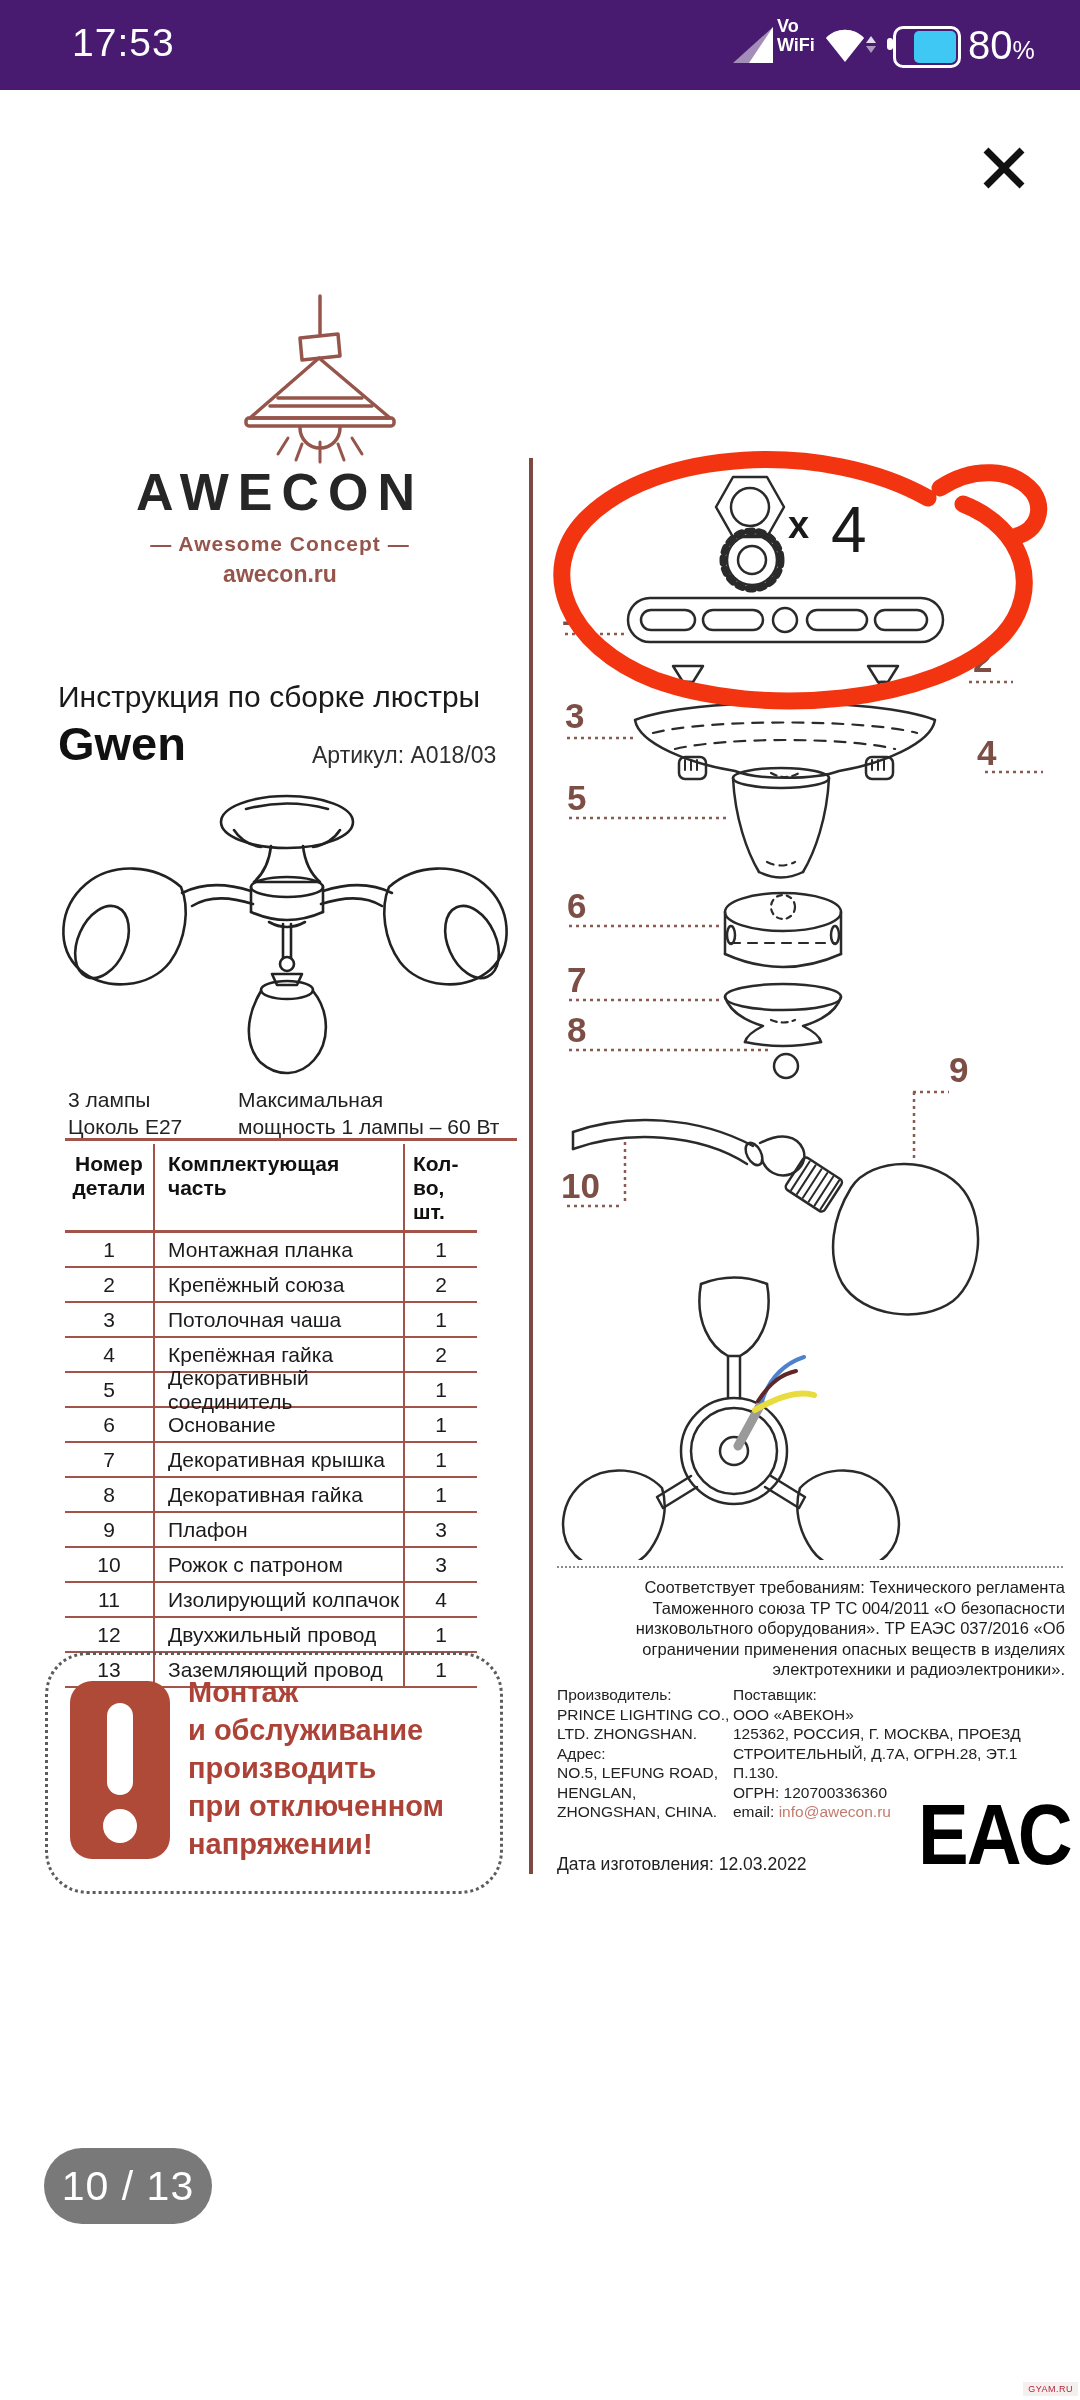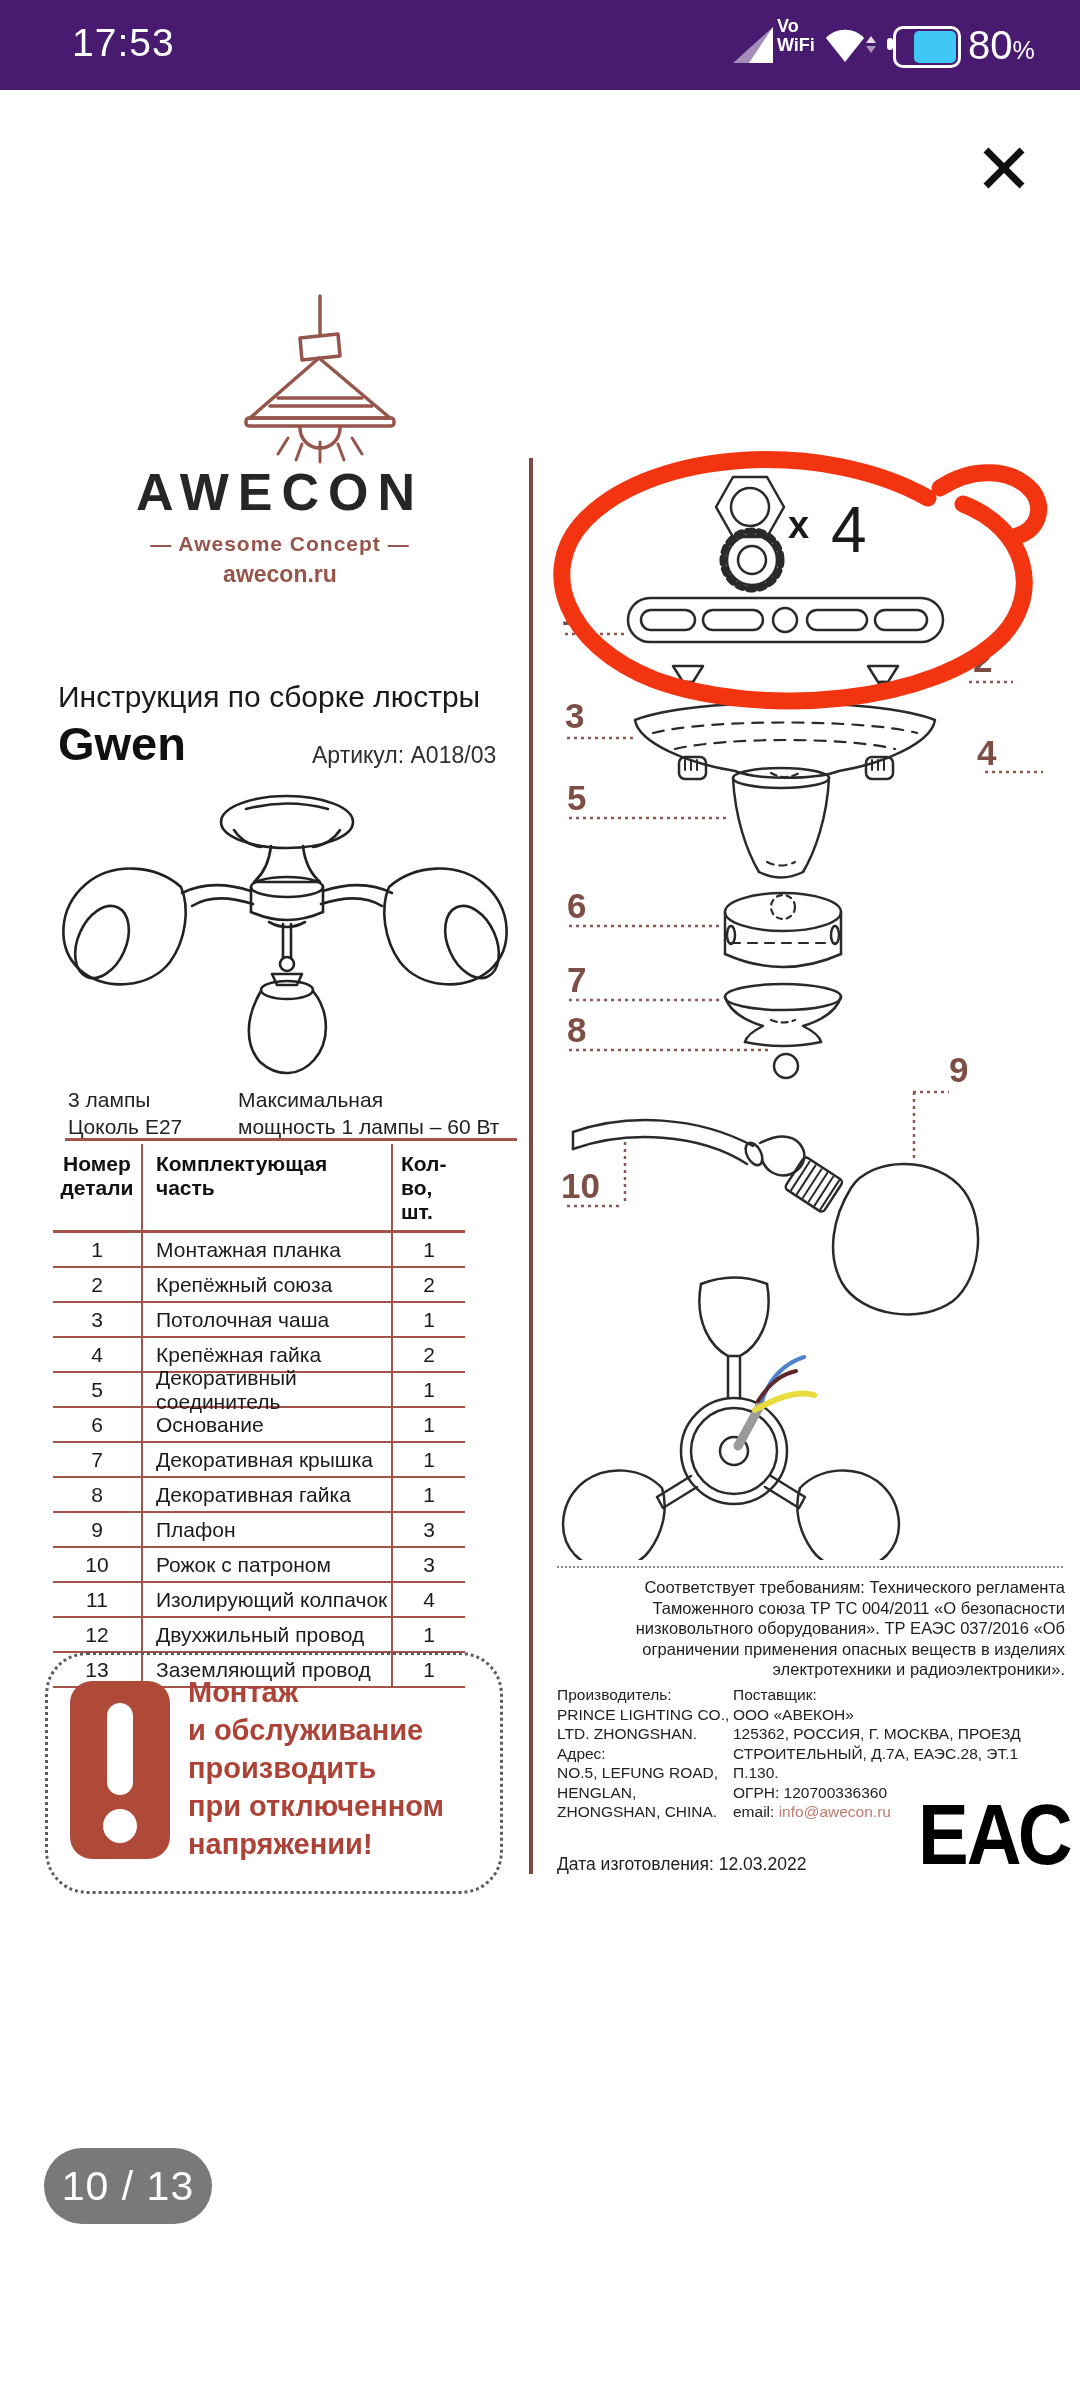--- a/index.html
+++ b/index.html
@@ -27,21 +27,21 @@
   
   .sheet{position:absolute;left:40px;top:280px;width:1030px;height:1640px;background:#fff;color:#1d1d1d;}
   .brandname{position:absolute;left:0;top:182px;width:480px;text-align:center;font-size:52px;font-weight:800;letter-spacing:9px;color:#262626;}
   .tagline{position:absolute;left:0;top:252px;width:480px;text-align:center;font-size:21px;font-weight:700;color:#96554b;letter-spacing:1px;}
   .site{position:absolute;left:0;top:281px;width:480px;text-align:center;font-size:23px;font-weight:700;color:#96554b;}
   .doctitle{position:absolute;left:18px;top:400px;width:470px;font-size:30px;color:#1a1a1a;}
   .model{position:absolute;left:18px;top:436px;font-size:47px;font-weight:800;color:#111;}
   .article{position:absolute;left:272px;top:462px;font-size:23px;color:#2e2e2e;}
   .spec{font-size:21px;line-height:27px;color:#222;}
   .tline{position:absolute;left:25px;top:858px;width:452px;height:3px;background:#a3544a;}
-  .ptable{position:absolute;left:13px;top:864px;width:412px;display:grid;grid-template-columns:88px 250px 74px;}
+  .ptable{position:absolute;left:25px;top:864px;width:412px;display:grid;grid-template-columns:88px 250px 74px;}
   .ptable .hc{font-weight:700;font-size:21px;line-height:24px;padding:8px 2px 6px 2px;border-bottom:3px solid #a3544a;color:#111;}
   .ptable .c{height:33px;display:flex;align-items:center;font-size:21px;border-bottom:2px solid #a3544a;color:#1b1b1b;}
   .ptable .mid{border-left:2px solid #a3544a;padding-left:13px;}
   .ptable .lst{border-left:2px solid #a3544a;}
   .ctr{justify-content:center;text-align:center;}
   .warnbox{position:absolute;left:5px;top:1372px;width:452px;height:236px;border:3px dotted #5c5c5c;border-radius:42px;}
   .warnicon{position:absolute;left:22px;top:26px;width:100px;height:178px;background:#b04a38;border-radius:22px;}
   .warnbar{position:absolute;left:37px;top:22px;width:26px;height:92px;background:#fff;border-radius:13px;}
   .warndot{position:absolute;left:33px;top:128px;width:34px;height:34px;background:#fff;border-radius:50%;}
   .warntext{position:absolute;left:140px;top:18px;font-size:29px;line-height:38px;font-weight:700;color:#ad4337;}
@@ -350,25 +350,29 @@
       <div>PRINCE LIGHTING CO.,</div>
       <div>LTD. ZHONGSHAN.</div>
       <div>Адрес:</div>
       <div>NO.5, LEFUNG ROAD, HENGLAN,</div>
       <div>ZHONGSHAN, CHINA.</div>
     </div>
     <div class="sup">
       <div>Поставщик:</div>
       <div>ООО «АВЕКОН»</div>
       <div>125362, РОССИЯ, Г. МОСКВА, ПРОЕЗД</div>
-      <div>СТРОИТЕЛЬНЫЙ, Д.7А, ЕАЭС.28, ЭТ.1 П.130.</div>
+      <div>СТРОИТЕЛЬНЫЙ, Д.7А, ОГРН.28, ЭТ.1 П.130.</div>
       <div>ОГРН: 120700336360</div>
       <div><span>email:</span> <span class="maillink">info@awecon.ru</span></div>
     </div>
 
     <div class="eac">ЕАС</div>
     <div class="mfgdate">Дата изготовления: 12.03.2022</div>
   </div>
 
   <div class="pagepill">10 / 13</div>
 
+  <div class="navbar">
+
+    <div class="watermark">GYAM.RU</div>
+  </div>
 
 </div>
 
 </body></html>

